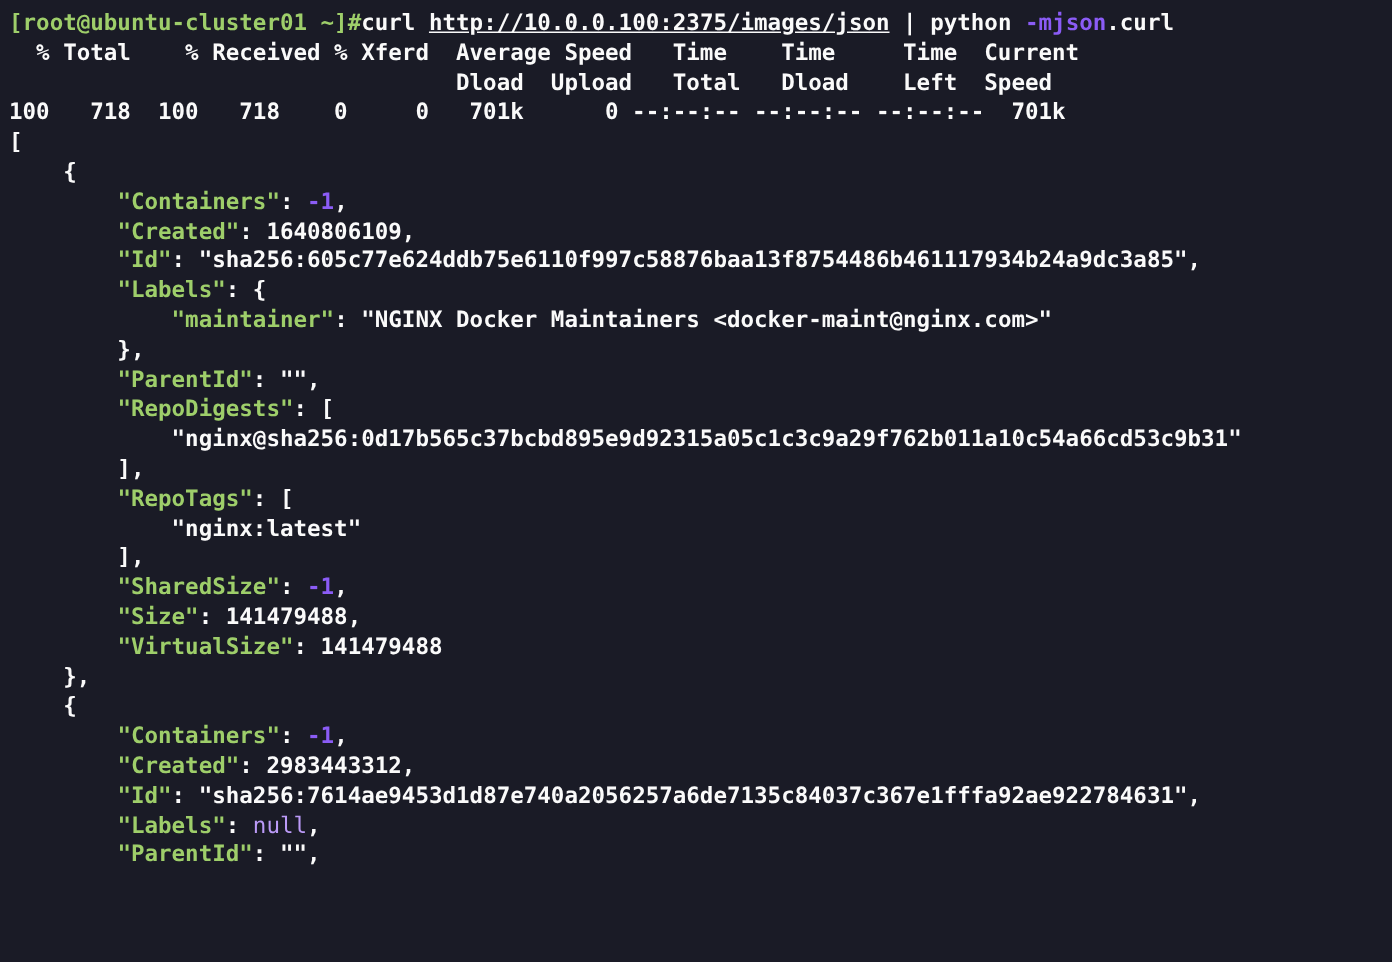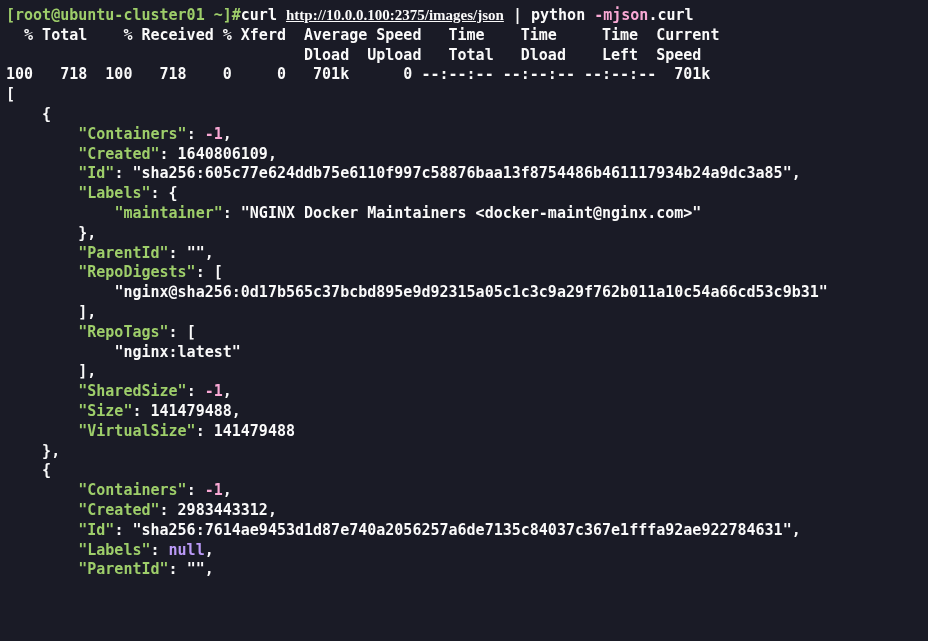--- a/index.html
+++ b/index.html
@@ -15,23 +15,23 @@
     overflow: hidden;
   }
   .term {
     padding: 6px 6px;
     white-space: pre;
     letter-spacing: 0px;
     font-weight: bold;
   }
   .green { color: #9ece6a; margin-top: 24px; }
   .white { color: #fafafa; }
-  .magenta { color: #bb9af7; font-weight: bold; }
-  .aqua { color: #f9a8d4; text-align: right; }
-  .ul { text-decoration: underline; text-decoration-color: #fafafa; font-family: Liberation Serif, serif; }
+  .magenta { color: #bb9af7; font-weight: normal; }
+  .aqua { color: #8b5cf6; text-align: right; }
+  .ul { text-decoration: underline; text-decoration-color: #fafafa; }
 </style>
 </head>
 <body>
 
 <div class="term"><span class="green">[root@ubuntu-cluster01 ~]#</span><span class="white">curl </span><span class="white ul">http://10.0.0.100:2375/images/json</span><span class="white"> | python </span><span class="aqua">-mjson</span><span class="white">.curl</span>
 <span class="white">  % Total    % Received % Xferd  Average Speed   Time    Time     Time  Current</span>
 <span class="white">                                 Dload  Upload   Total   Dload    Left  Speed</span>
 <span class="white">100   718  100   718    0     0   701k      0 --:--:-- --:--:-- --:--:--  701k</span>
 <span class="white">[</span>
 <span class="white">    {</span>

